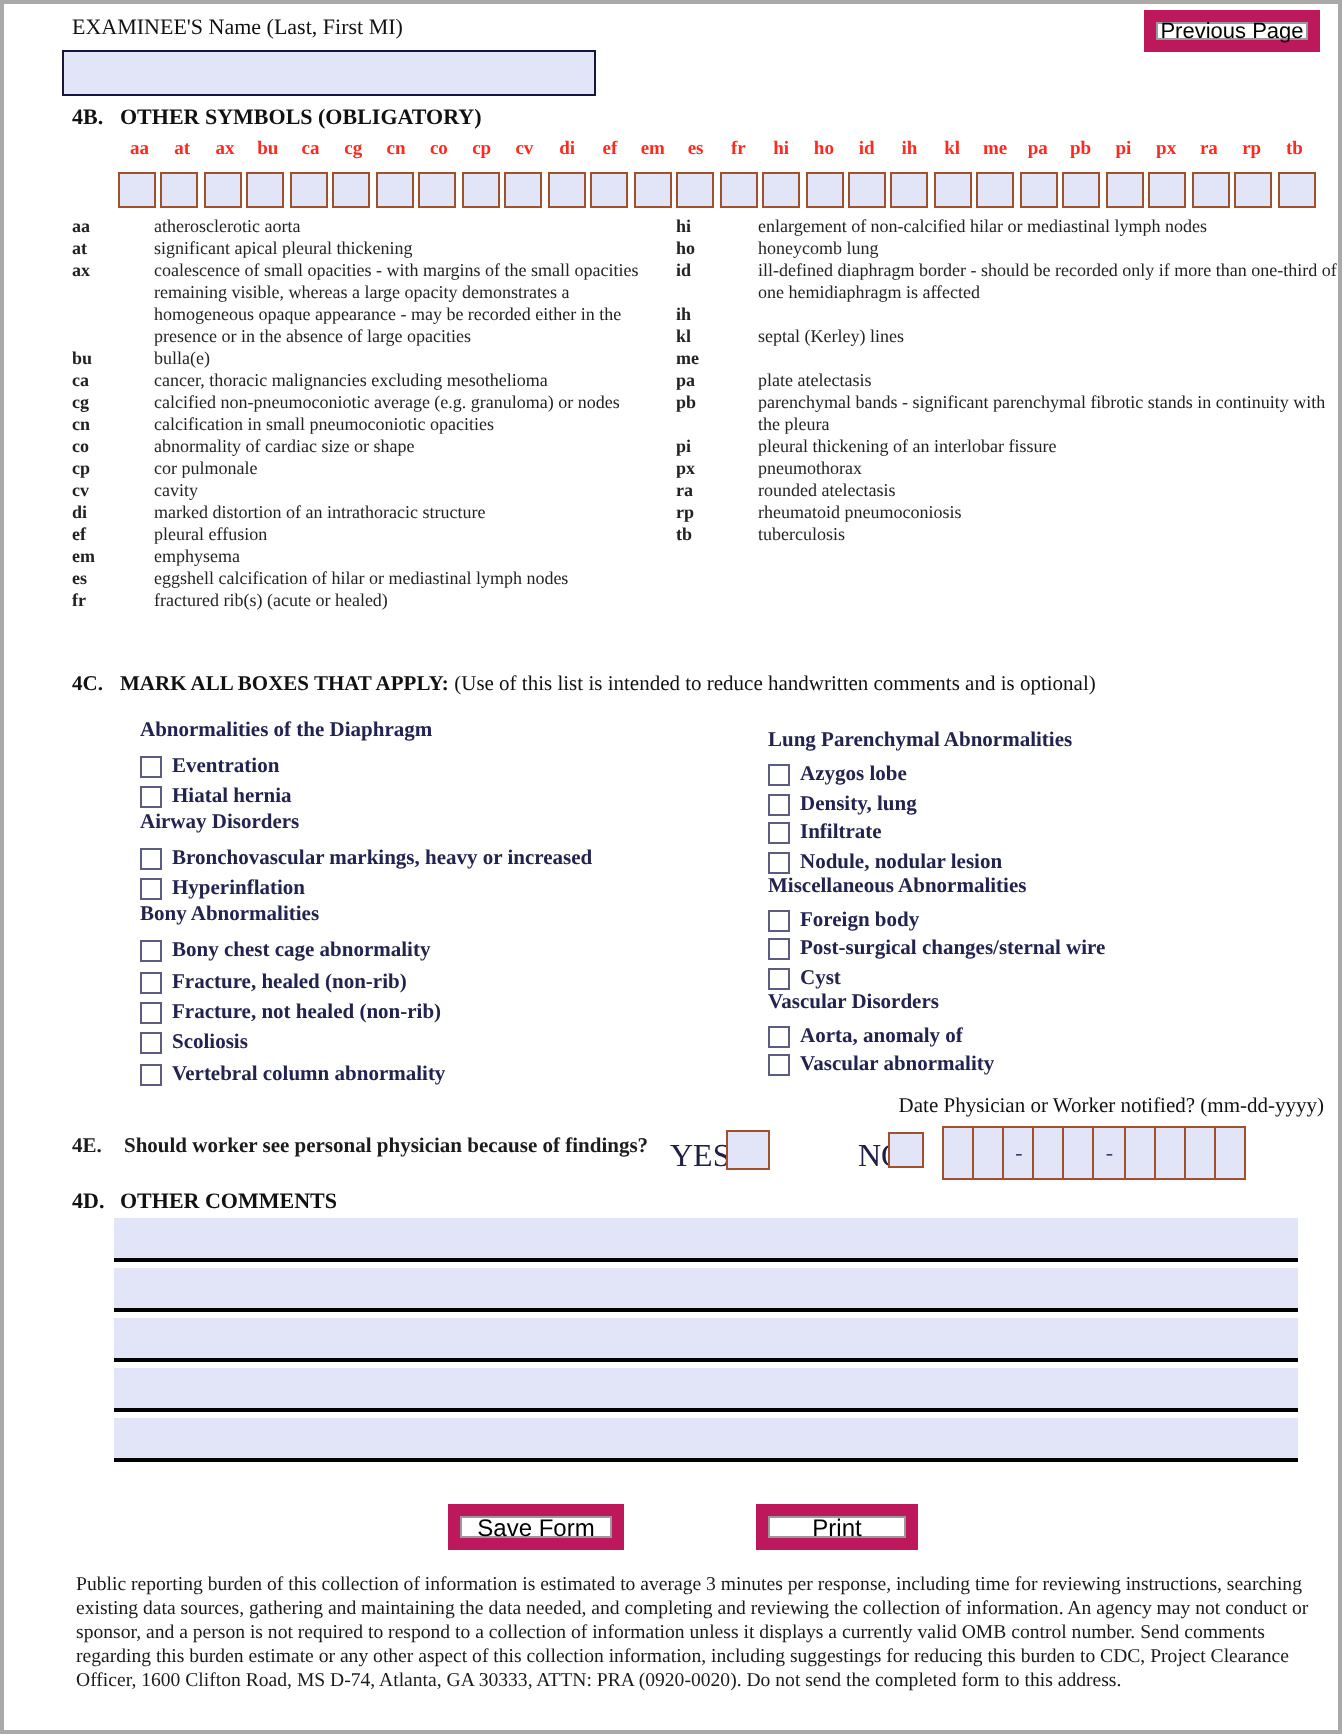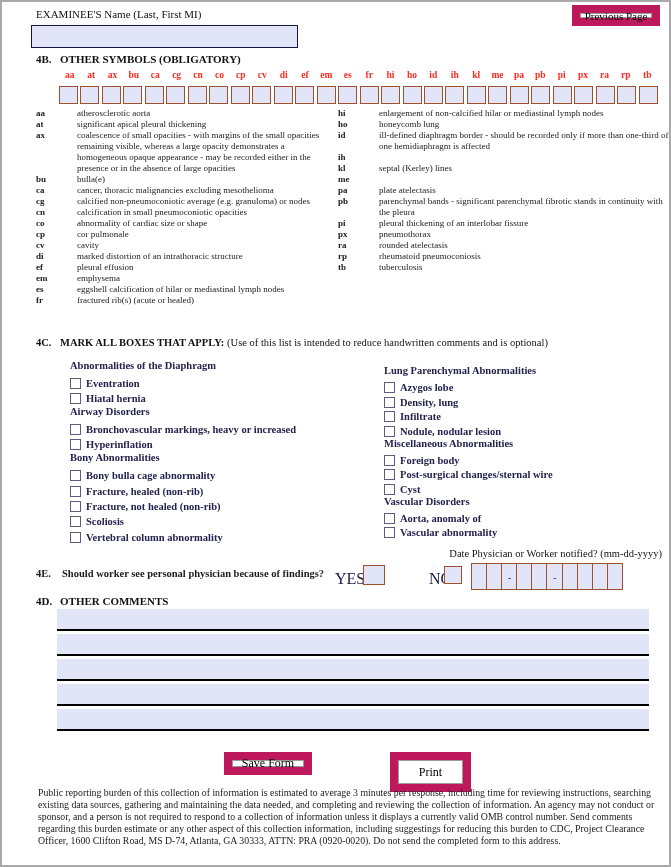--- a/index.html
+++ b/index.html
@@ -14,22 +14,22 @@
     position:relative;width:671px;height:867px;background:#fff;
     border:2px solid #a9a9a9;box-sizing:border-box;overflow:hidden;
     font-family:"Liberation Serif","DejaVu Serif",serif;color:var(--ink);
   }
   .abs{position:absolute;}
 
   
   .examinee-label{left:34px;top:6px;font-size:11px;color:#111;}
   .name-input{left:29px;top:23px;width:267px;height:23px;background:var(--lav);
     border:1px solid #15153d;box-sizing:border-box;font-family:"Liberation Serif",serif;font-size:12px;padding:0 4px;}
-  .push-btn{border:8px solid #be185d;background:#fff;box-shadow:inset 0 0 0 1px #9a9a9a;
-    font-family:Liberation Serif, serif;color:#000;
+  .push-btn{border:6px solid #be185d;background:#fff;box-shadow:inset 0 0 0 1px #9a9a9a;
+    font-family:Liberation Sans, sans-serif;color:#000;
     display:flex;align-items:center;justify-content:center;cursor:default;padding:0;}
   #prev-btn{left:570px;top:3px;width:88px;height:21px;font-size:11px;}
 
   
   .sec-title{font-weight:bold;font-size:11px;color:#111;white-space:nowrap;}
   .sec-num{display:inline-block;width:24px;}
   #t4b{left:34px;top:51px;}
   #t4c{left:34px;top:334px;font-weight:normal;}
   #t4c .sec-num,#t4c .sec-bold{font-weight:bold;font-size:10.5px;}
   #t4c .sec-sub{font-weight:normal;font-size:10.5px;}
@@ -73,21 +73,21 @@
   .yn-box{background:var(--lav);border:1.5px solid var(--brown);box-sizing:border-box;}
   #yes-box{left:361px;top:563px;width:22px;height:20px;}
   #no-box{left:442px;top:564px;width:18px;height:18px;}
 
   
   #comments{left:55px;top:607px;width:592px;}
   .comment-line{height:20px;background:var(--lav);border-bottom:2px solid #000;margin-bottom:3px;}
 
   
   #save-btn{left:222px;top:750px;width:88px;height:23px;font-size:12px;}
-  #print-btn{left:388px;top:750px;width:81px;height:40px;font-size:12px;text-align:center;}
+  #print-btn{left:376px;top:750px;width:81px;height:23px;font-size:12px;text-align:center;}
 
   
   #burden{left:36px;top:785px;width:628px;font-size:9.8px;line-height:12px;color:#1a1a1a;}
 </style>
 </head>
 <body>
 
 <div class="page">
 
   <div class="abs examinee-label">EXAMINEE'S Name (Last, First MI)</div>
@@ -292,21 +292,21 @@
         <span class="cbox"></span>
         <span class="c-label">Bronchovascular markings, heavy or increased</span>
       </div>
       <div class="c-item">
         <span class="cbox"></span>
         <span class="c-label">Hyperinflation</span>
       </div>
       <div class="c-head">Bony Abnormalities</div>
       <div class="c-item">
         <span class="cbox"></span>
-        <span class="c-label">Bony bulla cage abnormality</span>
+        <span class="c-label">Bony chest cage abnormality</span>
       </div>
       <div class="c-item">
         <span class="cbox"></span>
         <span class="c-label">Fracture, healed (non-rib)</span>
       </div>
       <div class="c-item">
         <span class="cbox"></span>
         <span class="c-label">Fracture, not healed (non-rib)</span>
       </div>
       <div class="c-item">

